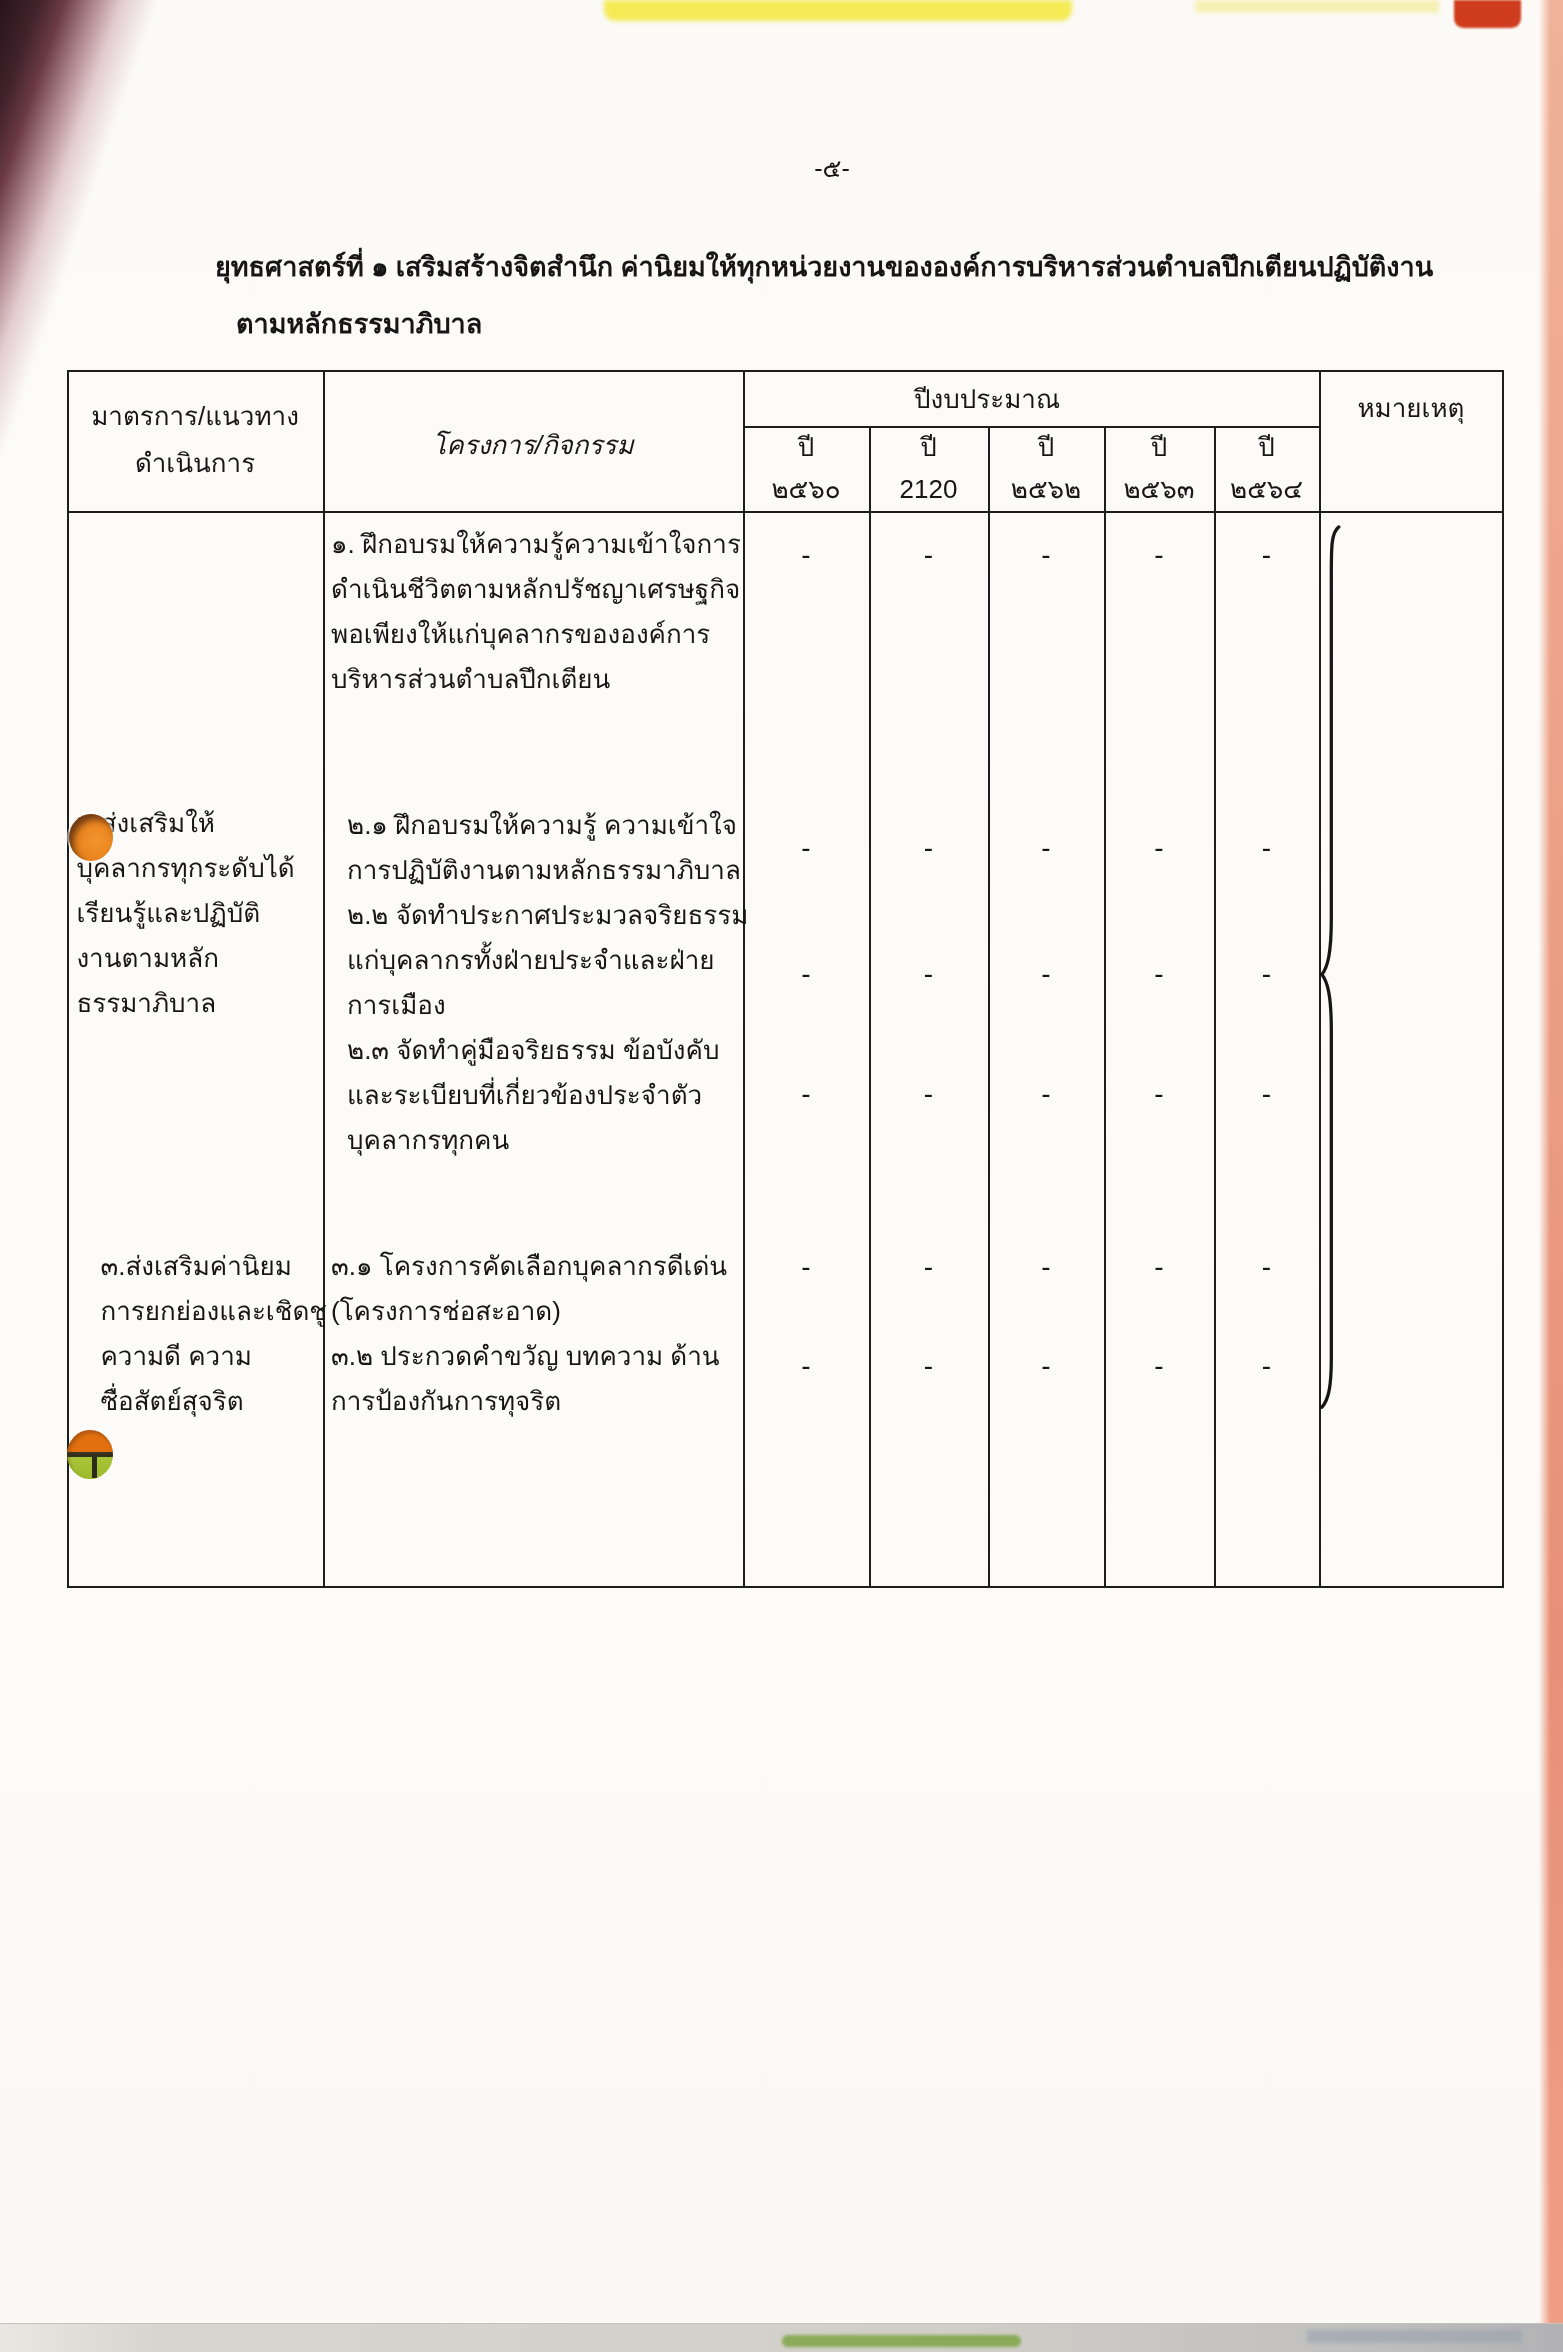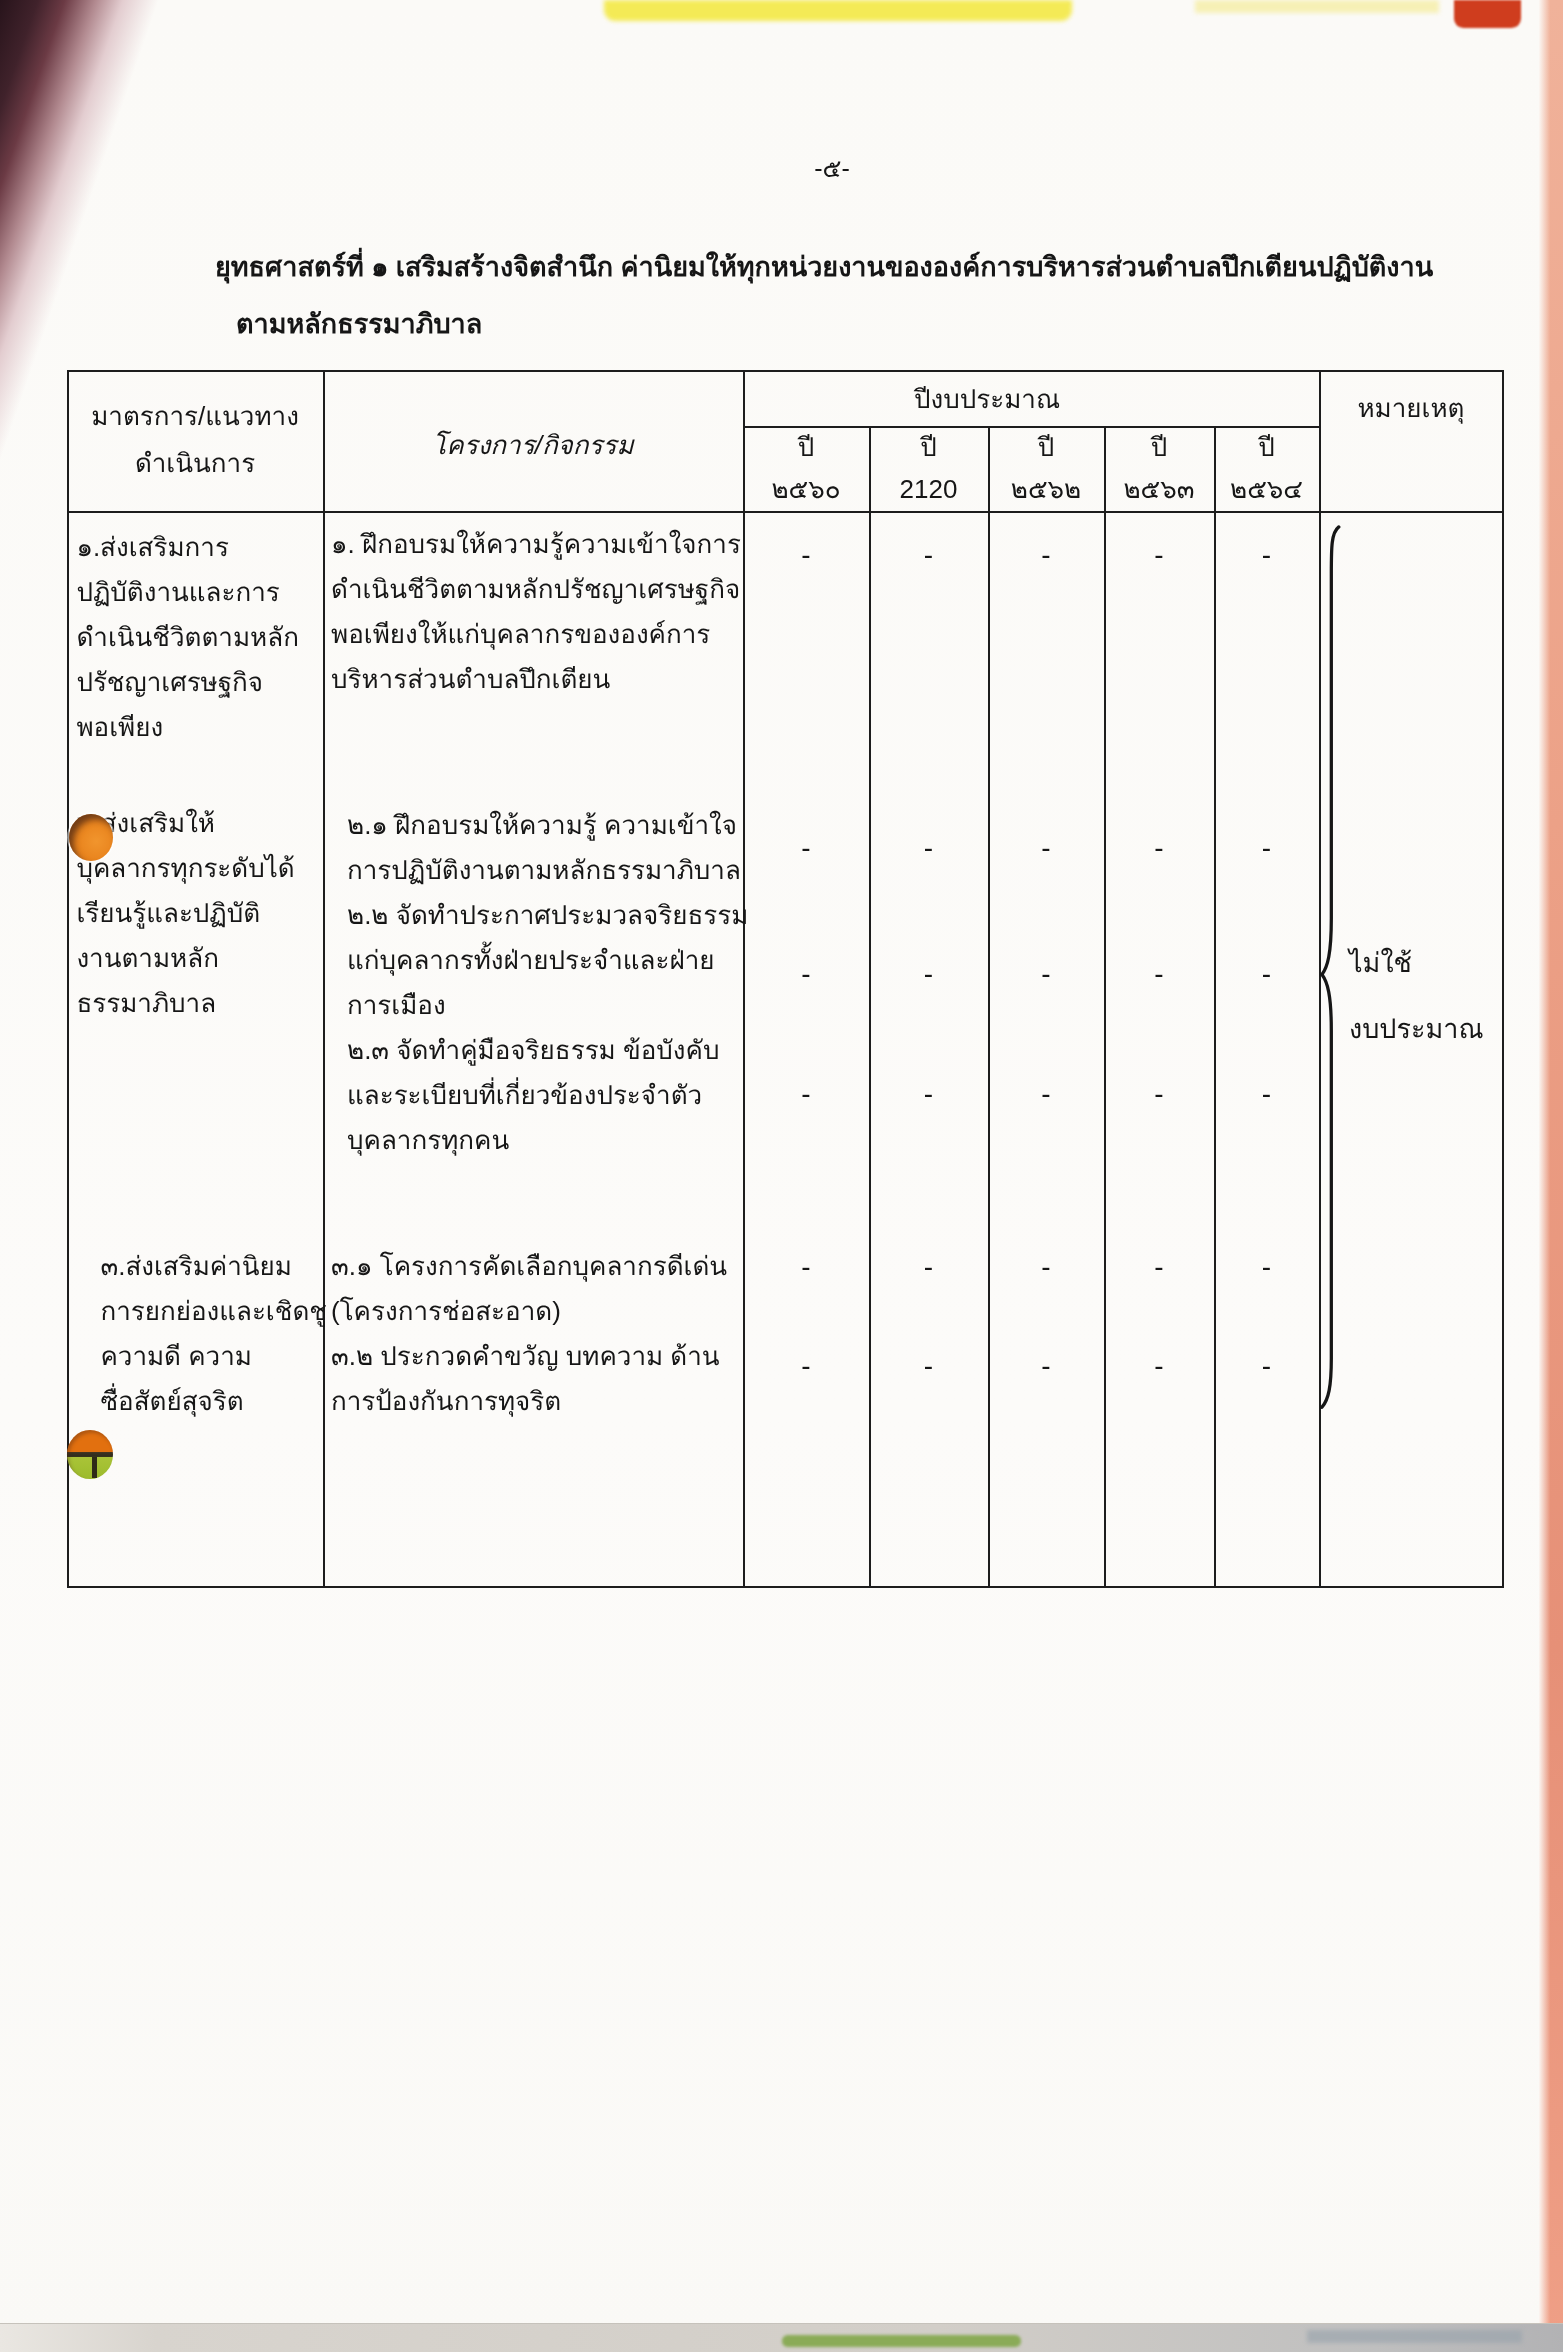--- a/index.html
+++ b/index.html
@@ -110,27 +110,20 @@
       <div class="yc w3">
         <div>ปี</div>
         <div>๒๕๖๓</div>
       </div>
       <div class="yc w4">
         <div>ปี</div>
         <div>๒๕๖๔</div>
       </div>
     </div>
 
-    <div class="bodyblock" style="left:9.4px;top:155px;width:244px;">
-      <div>๑.ส่งเสริมการ</div>
-      <div>ปฏิบัติงานและการ</div>
-      <div>ดำเนินชีวิตตามหลัก</div>
-      <div>ปรัชญาเศรษฐกิจ</div>
-      <div>พอเพียง</div>
-    </div>
     <div class="bodyblock" style="left:264px;top:152px;width:408px;">
       <div>๑. ฝึกอบรมให้ความรู้ความเข้าใจการ</div>
       <div>ดำเนินชีวิตตามหลักปรัชญาเศรษฐกิจ</div>
       <div>พอเพียงให้แก่บุคลากรขององค์การ</div>
       <div>บริหารส่วนตำบลปึกเตียน</div>
     </div>
 
     <div class="bodyblock" style="left:9.4px;top:431px;width:244px;">
       <div>๒.ส่งเสริมให้</div>
       <div>บุคลากรทุกระดับได้</div>
@@ -201,24 +194,20 @@
       <span class="w0">-</span>
         <span class="w1">-</span>
         <span class="w2">-</span>
         <span class="w3">-</span>
         <span class="w4">-</span>
     </div>
 
     <svg class="abs" style="left:1253px;top:155px;" width="32" height="885" viewBox="0 0 34 945">
       <path d="M20,2 C12,8 12,24 12,52 L12,420 C12,458 8,472 2,480 C8,488 12,502 12,540 L12,890 C12,920 9,934 2,942" fill="none" stroke="#161616" stroke-width="3.5" stroke-linecap="round"></path>
     </svg>
-    <div class="remark-note">
-      <div>ไม่ใช้</div>
-      <div>งบประมาณ</div>
-    </div>
   </div>
 
   <div class="abs sticker1"></div>
   <div class="abs sticker2">
     <div class="sticker2-notch"></div>
   </div>
 
 </div>
 
 

